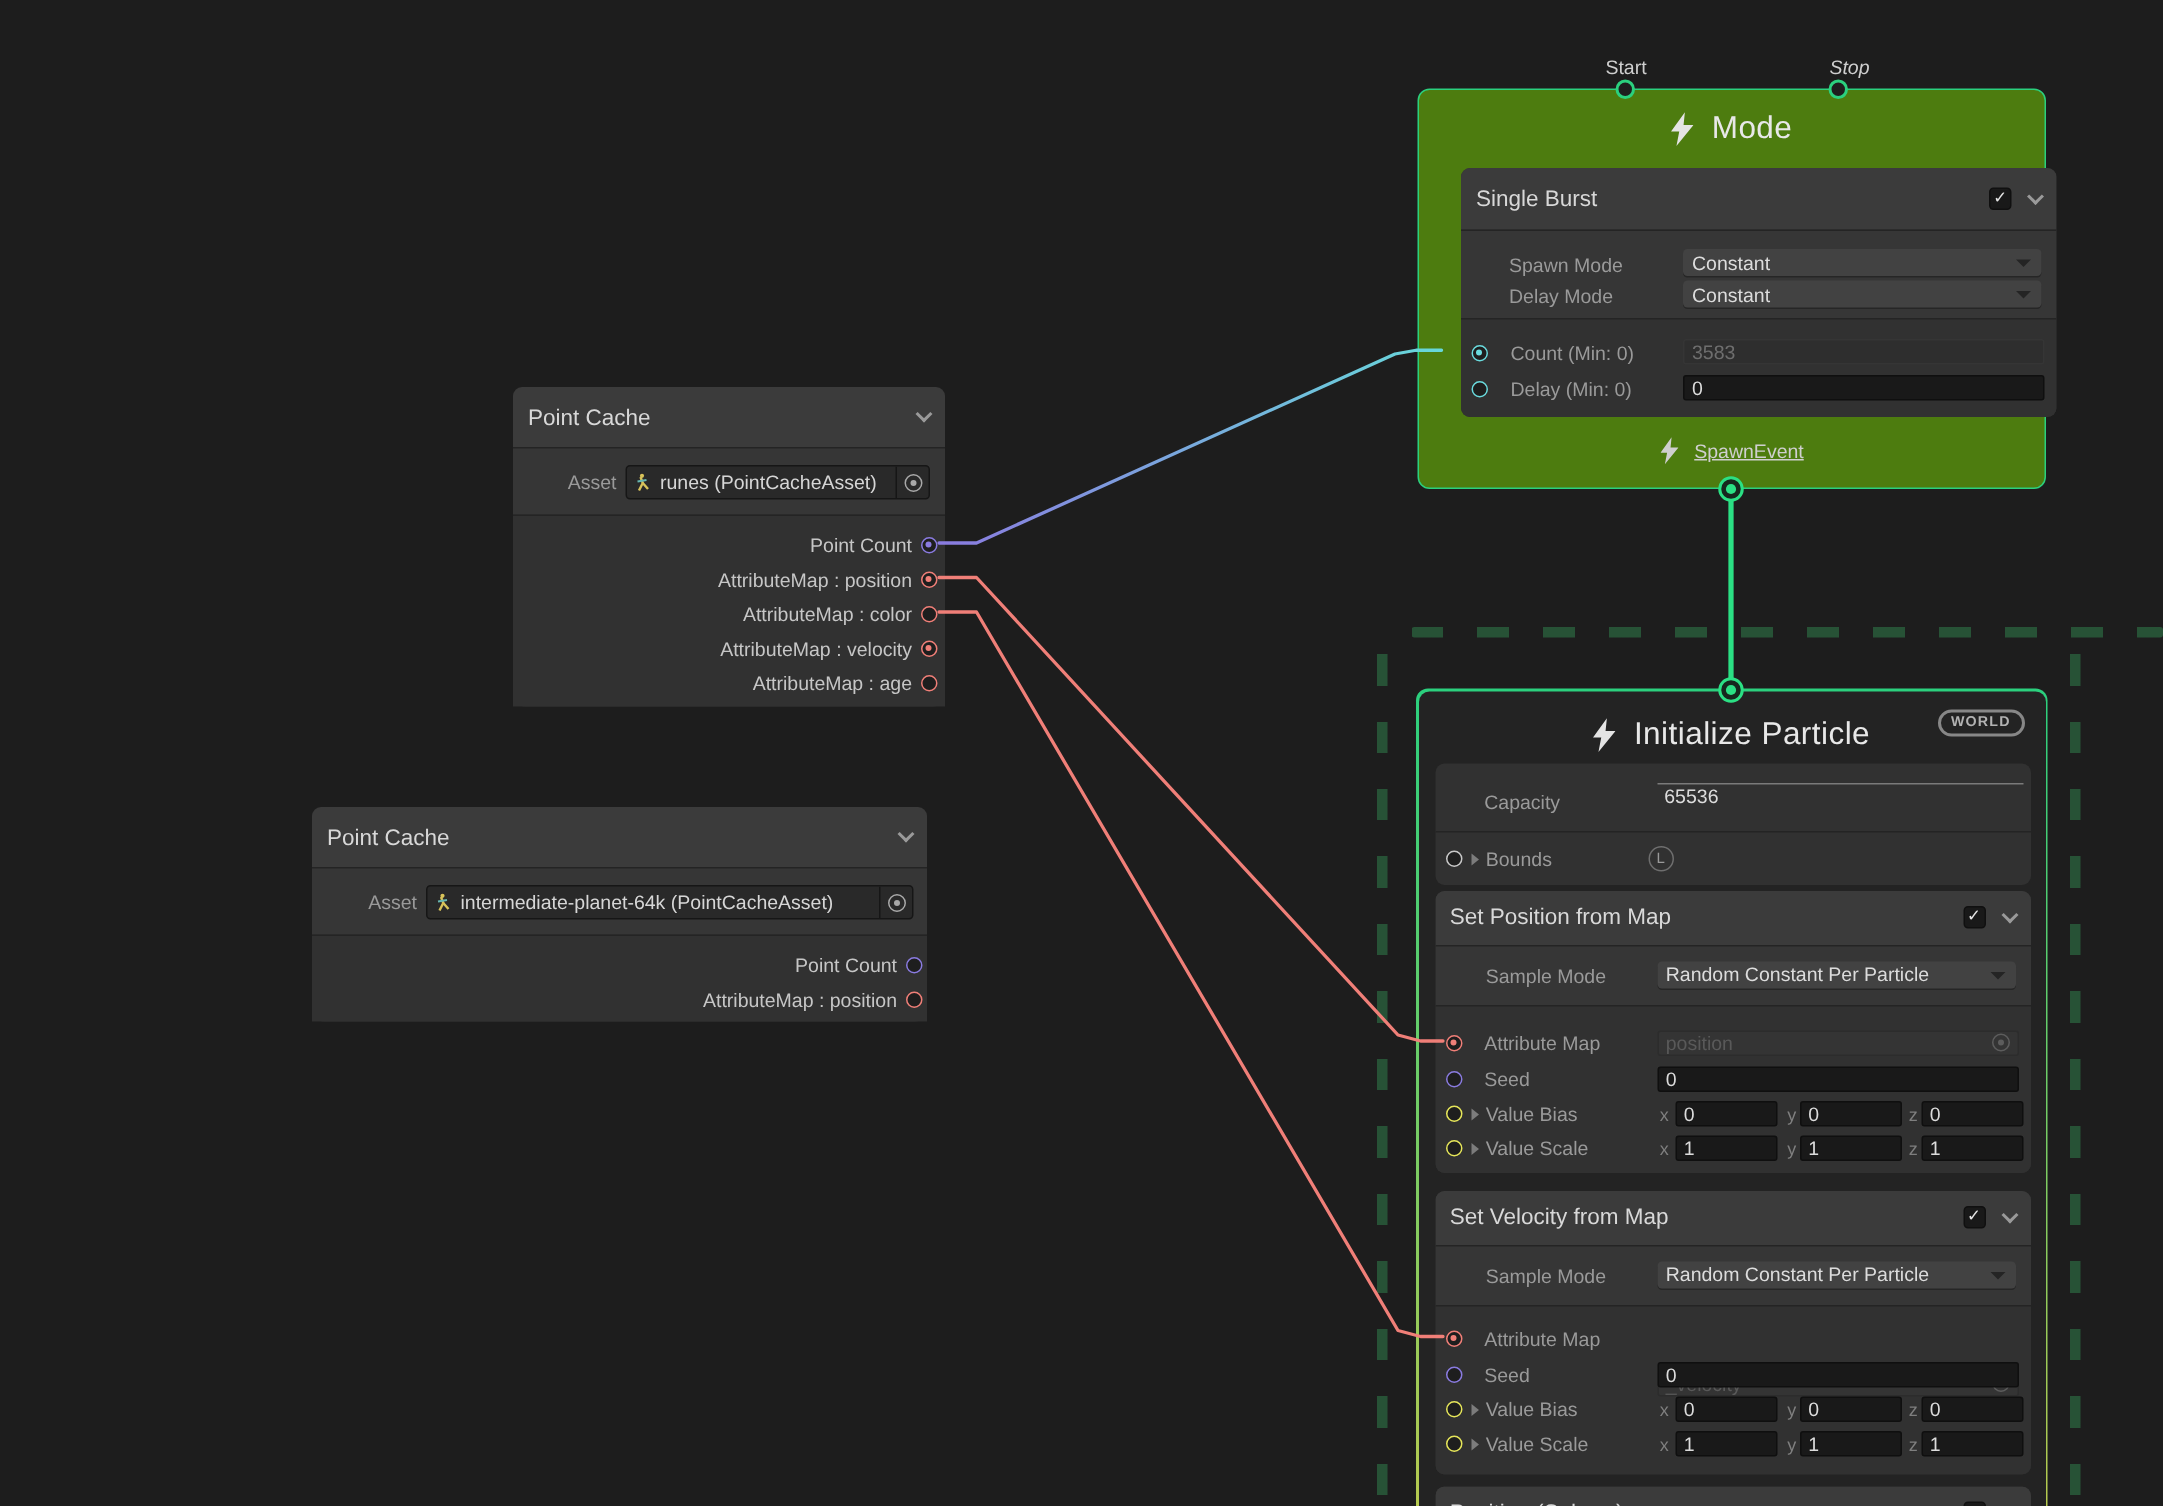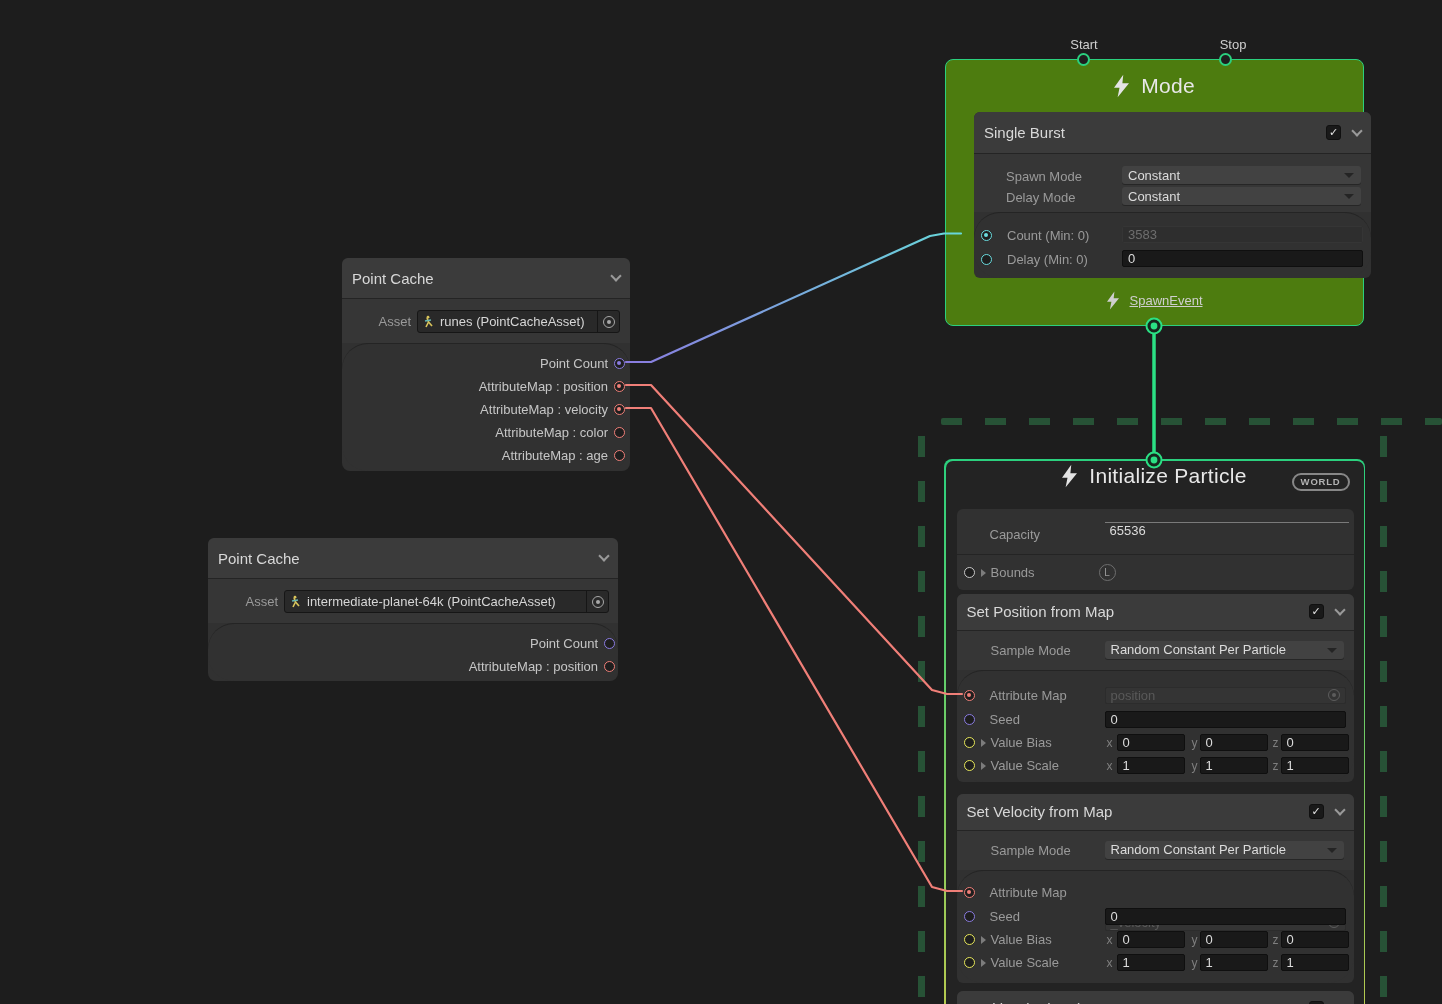--- a/index.html
+++ b/index.html
@@ -24,21 +24,21 @@
   .ntitle { font-size:21px; color:#e8e8e8; letter-spacing:.3px; }
   .bolt { width:15px; height:24px; flex:none; }
   .bolt-sm { width:12px; height:19px; flex:none; }
 
   
   .block { position:absolute; border-radius:6px; overflow:hidden; background:#313131; }
   .bheader { position:absolute; left:0; right:0; top:0; height:38px; background:#3b3b3b;
              display:flex; align-items:center; padding:0 10px; }
   .btitle { font-size:15px; color:#d8d8d8; flex:1; }
   .bsettings { position:absolute; left:0; right:0; background:#363636; border-top:1px solid #242424; }
-  .barea { position:absolute; left:0; right:0; bottom:0; background:#313131; border-top:1px solid #242424;border-radius:26px; }
+  .barea { position:absolute; left:0; right:0; bottom:0; background:#313131; border-top:1px solid #242424; }
 
   .label { color:#9a9a9a; font-size:13px; white-space:nowrap; }
   .wlabel { color:#c6c6c6; font-size:13px; white-space:nowrap; }
 
   
   .port { width:11px; height:11px; border-radius:50%; border:1.5px solid #c8c8c8; background:#1e1e1e;
           position:relative; flex:none; }
   .port.filled::after { content:""; position:absolute; left:2px; top:2px; width:4px; height:4px;
           border-radius:50%; background:inherit; }
   .c-cyan   { border-color:#6adbde; } .c-cyan.filled::after   { background:#6adbde; }
@@ -102,21 +102,21 @@
 <body>
 
 <div class="canvas">
 
   <div class="dash-h" style="left:941px; top:418px; width:501px;"></div>
   <div class="dash-v" style="left:918px; top:436px; height:568px;"></div>
   <div class="dash-v" style="left:1380px; top:436px; height:568px;"></div>
 
   <div class="node node-green" style="left:945px; top:59px; width:419px; height:267px;">
     <div class="toplabel" style="left:138px; top:-23px;">Start</div>
-    <div class="toplabel" style="left:287px; top:-23px;">Stop</div>
+    <div class="toplabel" style="left:287px; top:-23px;font-style:italic;">Stop</div>
     <span class="port-top" style="left:131px; top:-7px;"></span>
     <span class="port-top" style="left:273px; top:-7px;"></span>
 
     <div class="ntitle-row" style="top:11px; height:30px;">
       <svg class="bolt" viewBox="0 0 12 18">
           <path d="M7.4 0 L0 10.3 H4.4 L2.9 18 L12 6.8 H6.7 Z" fill="#e4e4e4"></path>
         </svg>
       <span class="ntitle">Mode</span>
     </div>
 
@@ -187,26 +187,26 @@
     <div class="barea" style="top:85px; padding:8px 5px 0 0;">
       <div class="outrow">
           <span class="wlabel">Point Count</span>
           <span class="port filled c-purple"></span>
         </div>
       <div class="outrow">
           <span class="wlabel">AttributeMap : position</span>
           <span class="port filled c-red"></span>
         </div>
       <div class="outrow">
+          <span class="wlabel">AttributeMap : color</span>
+          <span class="port c-red"></span>
+        </div>
+      <div class="outrow">
           <span class="wlabel">AttributeMap : velocity</span>
           <span class="port filled c-red"></span>
-        </div>
-      <div class="outrow">
-          <span class="wlabel">AttributeMap : color</span>
-          <span class="port c-red"></span>
         </div>
       <div class="outrow">
           <span class="wlabel">AttributeMap : age</span>
           <span class="port c-red"></span>
         </div>
     </div>
   </div>
 
   <div class="node" style="left:208px; top:538px; width:410px; height:143px; background:#313131;">
     <div class="bheader" style="height:40px; border-radius:6px 6px 0 0;">
@@ -237,21 +237,21 @@
         </div>
       <div class="outrow">
           <span class="wlabel">AttributeMap : position</span>
           <span class="port c-red"></span>
         </div>
     </div>
   </div>
 
   <div class="gradwrap" style="left:944px; top:459px; width:421px; height:560px;">
     <div class="inner">
-      <div class="ntitle-row" style="top:0; height:30px;">
+      <div class="ntitle-row" style="top:14px; height:30px;">
         <svg class="bolt" viewBox="0 0 12 18">
             <path d="M7.4 0 L0 10.3 H4.4 L2.9 18 L12 6.8 H6.7 Z" fill="#e4e4e4"></path>
           </svg>
         <span class="ntitle">Initialize Particle</span>
       </div>
       <div class="badge-pill" style="right:14px; top:12px;">
           <span>WORLD</span>
         </div>
 
       <div class="block" style="left:11px; top:48px; width:397px; height:81px;">

